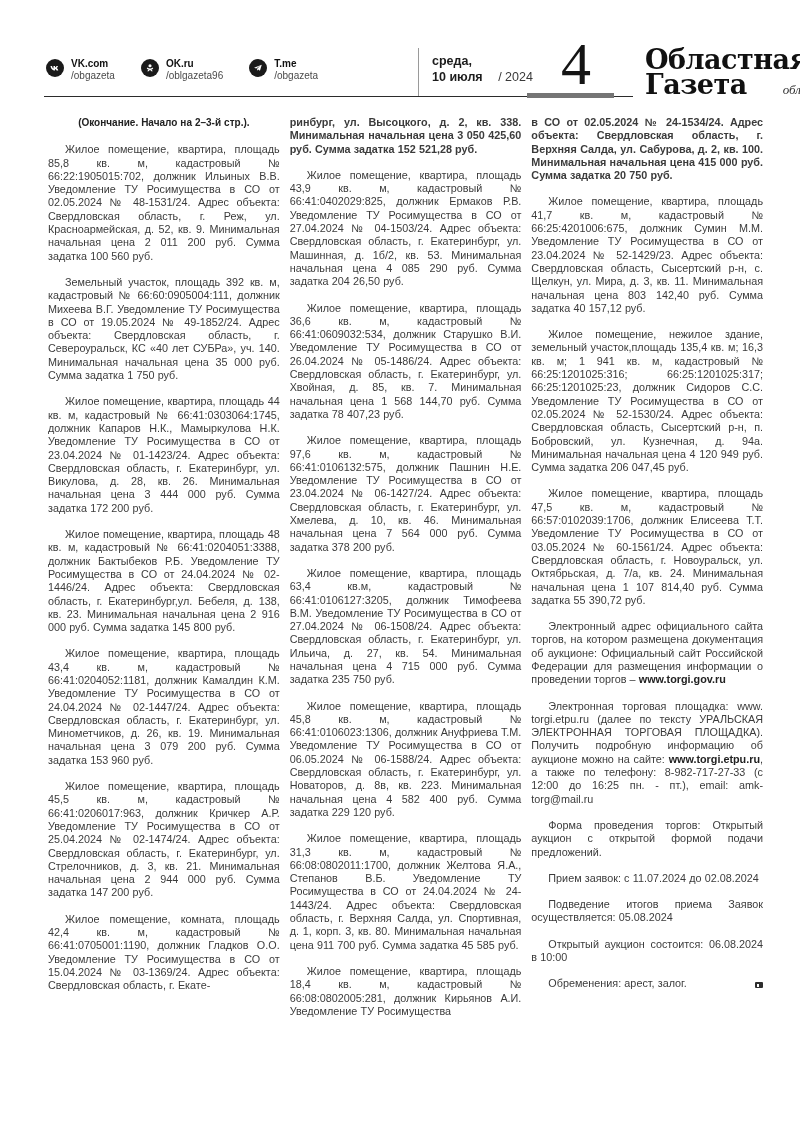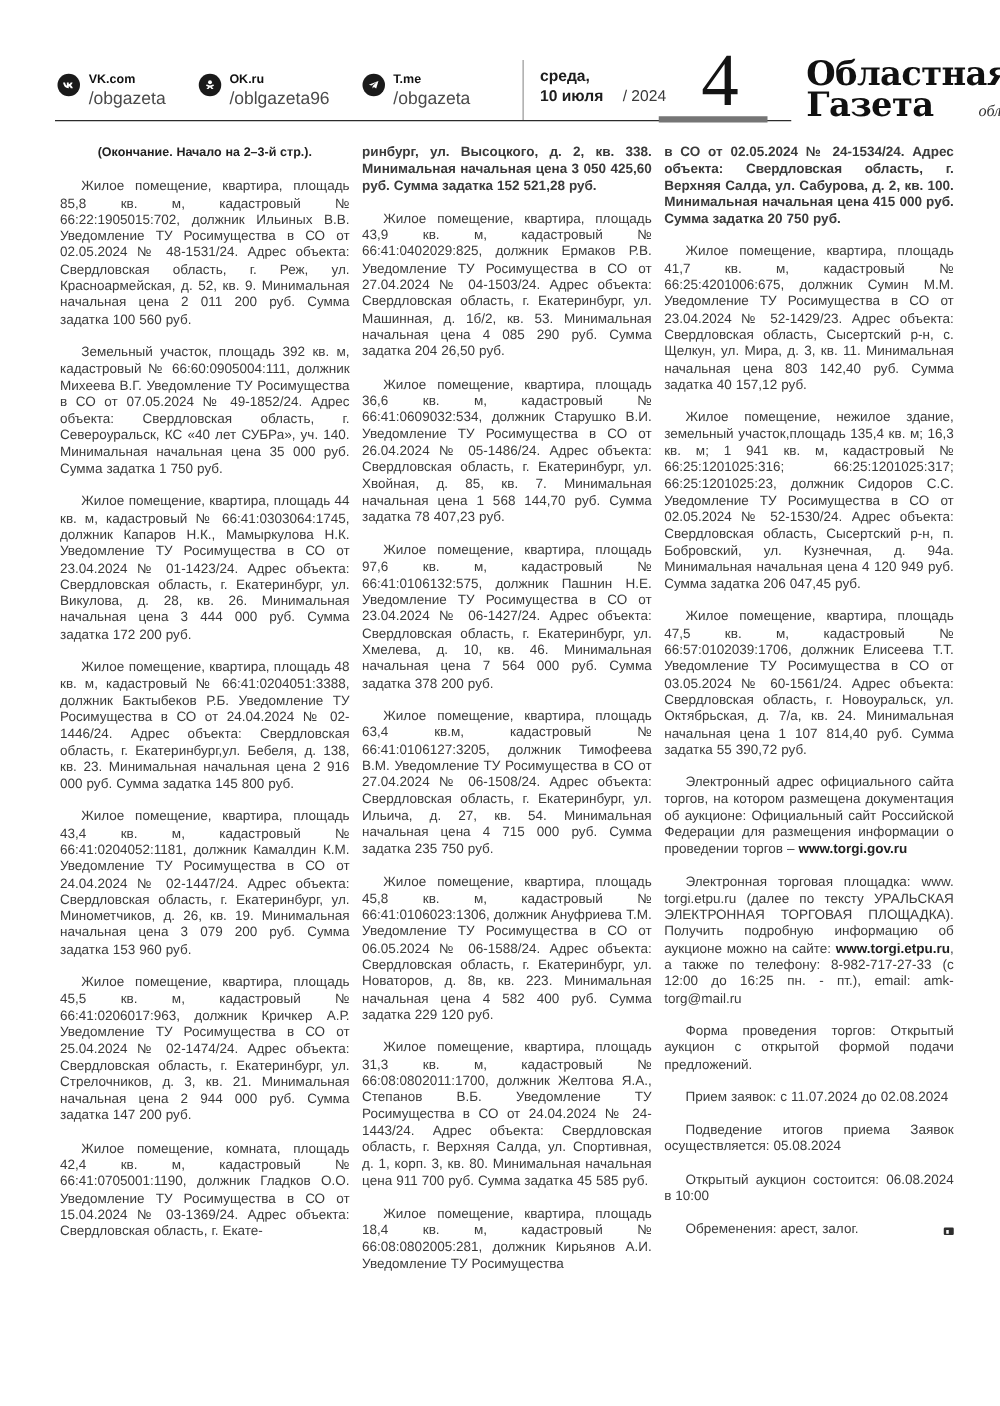--- a/index.html
+++ b/index.html
@@ -10,21 +10,21 @@
   }
   
   .header{position:absolute;left:0;top:0;width:788px;height:116px;}
   .social{position:absolute;left:46px;top:58px;display:flex;gap:26px;}
   .social-item{display:flex;align-items:flex-start;gap:7px;}
   .social-icon{width:18px;height:18px;border-radius:50%;background:#1a1a1a;
     display:flex;align-items:center;justify-content:center;flex:0 0 auto;margin-top:1px;}
   .social-icon svg{width:12px;height:12px;display:block;}
   .social-texts{display:flex;flex-direction:column;line-height:1.15;}
   .social-net{font-size:10px;font-weight:bold;color:#111;}
-  .social-handle{font-size:14px;color:#4a4a4a;}
+  .social-handle{font-size:10px;color:#4a4a4a;}
   .header-vdiv{position:absolute;left:418px;top:48px;width:1px;height:48px;background:#9a9a9a;}
   .date-block{position:absolute;left:432px;top:53px;font-size:12.5px;line-height:1.3;color:#1c1c1c;}
   .date-line1{font-weight:bold;}
   .date-line2{font-weight:bold;}
   .date-line2 .year{font-weight:normal;color:#3a3a3a;padding-left:12px;}
   .header-rule{position:absolute;left:44px;top:96px;width:589px;height:1px;background:#2b2b2b;}
   .pagenum-bar{position:absolute;left:527px;top:93px;width:87px;height:5px;background:#757575;}
   .page-number{position:absolute;left:546px;top:34px;width:60px;text-align:center;
     font-family:"Liberation Serif",serif;font-size:60px;line-height:60px;color:#141414;}
   .masthead{position:absolute;left:645px;top:47px;font-family:"DejaVu Serif","Liberation Serif",serif;
@@ -99,21 +99,21 @@
   <div class="masthead">
     <div>Областная</div>
     <div><span>Газета</span><span class="site">облгазета.рф</span></div>
   </div>
 </div>
 
 <div class="columns">
     <div class="col">
       <p class="para note"><span>(Окончание. Начало на 2–3-й стр.).</span></p>
       <p class="para normal"><span>Жилое помещение, квартира, площадь 85,8 кв. м, кадастровый № 66:22:1905015:702, должник Ильиных В.В. Уведомление ТУ Росимущества в СО от 02.05.2024 № 48-1531/24. Адрес объекта: Свердловская область, г. Реж, ул. Красноармейская, д. 52, кв. 9. Минимальная начальная цена 2 011 200 руб. Сумма задатка 100 560 руб.</span></p>
-      <p class="para normal"><span>Земельный участок, площадь 392 кв. м, кадастровый № 66:60:0905004:111, должник Михеева В.Г. Уведомление ТУ Росимущества в СО от 07.05.2024 № 49-1852/24. Адрес объекта: Свердловская область, г. Североуральск, КС «40 лет СУБРа», уч. 140. Минимальная начальная цена 35 000 руб. Сумма задатка 1 750 руб.</span></p>
+      <p class="para normal"><span>Земельный участок, площадь 392 кв. м, кадастровый № 66:60:0905004:111, должник Михеева В.Г. Уведомление ТУ Росимущества в СО от 19.05.2024 № 49-1852/24. Адрес объекта: Свердловская область, г. Североуральск, КС «40 лет СУБРа», уч. 140. Минимальная начальная цена 35 000 руб. Сумма задатка 1 750 руб.</span></p>
       <p class="para normal"><span>Жилое помещение, квартира, площадь 44 кв. м, кадастровый № 66:41:0303064:1745, должник Капаров Н.К., Мамыркулова Н.К. Уведомление ТУ Росимущества в СО от 23.04.2024 № 01-1423/24. Адрес объекта: Свердловская область, г. Екатеринбург, ул. Викулова, д. 28, кв. 26. Минимальная начальная цена 3 444 000 руб. Сумма задатка 172 200 руб.</span></p>
       <p class="para normal"><span>Жилое помещение, квартира, площадь 48 кв. м, кадастровый № 66:41:0204051:3388, должник Бактыбеков Р.Б. Уведомление ТУ Росимущества в СО от 24.04.2024 № 02-1446/24. Адрес объекта: Свердловская область, г. Екатеринбург,ул. Бебеля, д. 138, кв. 23. Минимальная начальная цена 2 916 000 руб. Сумма задатка 145 800 руб.</span></p>
       <p class="para normal"><span>Жилое помещение, квартира, площадь 43,4 кв. м, кадастровый № 66:41:0204052:1181, должник Камалдин К.М. Уведомление ТУ Росимущества в СО от 24.04.2024 № 02-1447/24. Адрес объекта: Свердловская область, г. Екатеринбург, ул. Минометчиков, д. 26, кв. 19. Минимальная начальная цена 3 079 200 руб. Сумма задатка 153 960 руб.</span></p>
       <p class="para normal"><span>Жилое помещение, квартира, площадь 45,5 кв. м, кадастровый № 66:41:0206017:963, должник Кричкер А.Р. Уведомление ТУ Росимущества в СО от 25.04.2024 № 02-1474/24. Адрес объекта: Свердловская область, г. Екатеринбург, ул. Стрелочников, д. 3, кв. 21. Минимальная начальная цена 2 944 000 руб. Сумма задатка 147 200 руб.</span></p>
       <p class="para normal"><span>Жилое помещение, комната, площадь 42,4 кв. м, кадастровый № 66:41:0705001:1190, должник Гладков О.О. Уведомление ТУ Росимущества в СО от 15.04.2024 № 03-1369/24. Адрес объекта: Свердловская область, г. Екате-</span></p>
     </div>
     <div class="col">
       <p class="para continued"><span>ринбург, ул. Высоцкого, д. 2, кв. 338. Минимальная начальная цена 3 050 425,60 руб. Сумма задатка 152 521,28 руб.</span></p>
       <p class="para normal"><span>Жилое помещение, квартира, площадь 43,9 кв. м, кадастровый № 66:41:0402029:825, должник Ермаков Р.В. Уведомление ТУ Росимущества в СО от 27.04.2024 № 04-1503/24. Адрес объекта: Свердловская область, г. Екатеринбург, ул. Машинная, д. 1б/2, кв. 53. Минимальная начальная цена 4 085 290 руб. Сумма задатка 204 26,50 руб.</span></p>
       <p class="para normal"><span>Жилое помещение, квартира, площадь 36,6 кв. м, кадастровый № 66:41:0609032:534, должник Старушко В.И. Уведомление ТУ Росимущества в СО от 26.04.2024 № 05-1486/24. Адрес объекта: Свердловская область, г. Екатеринбург, ул. Хвойная, д. 85, кв. 7. Минимальная начальная цена 1 568 144,70 руб. Сумма задатка 78 407,23 руб.</span></p>

